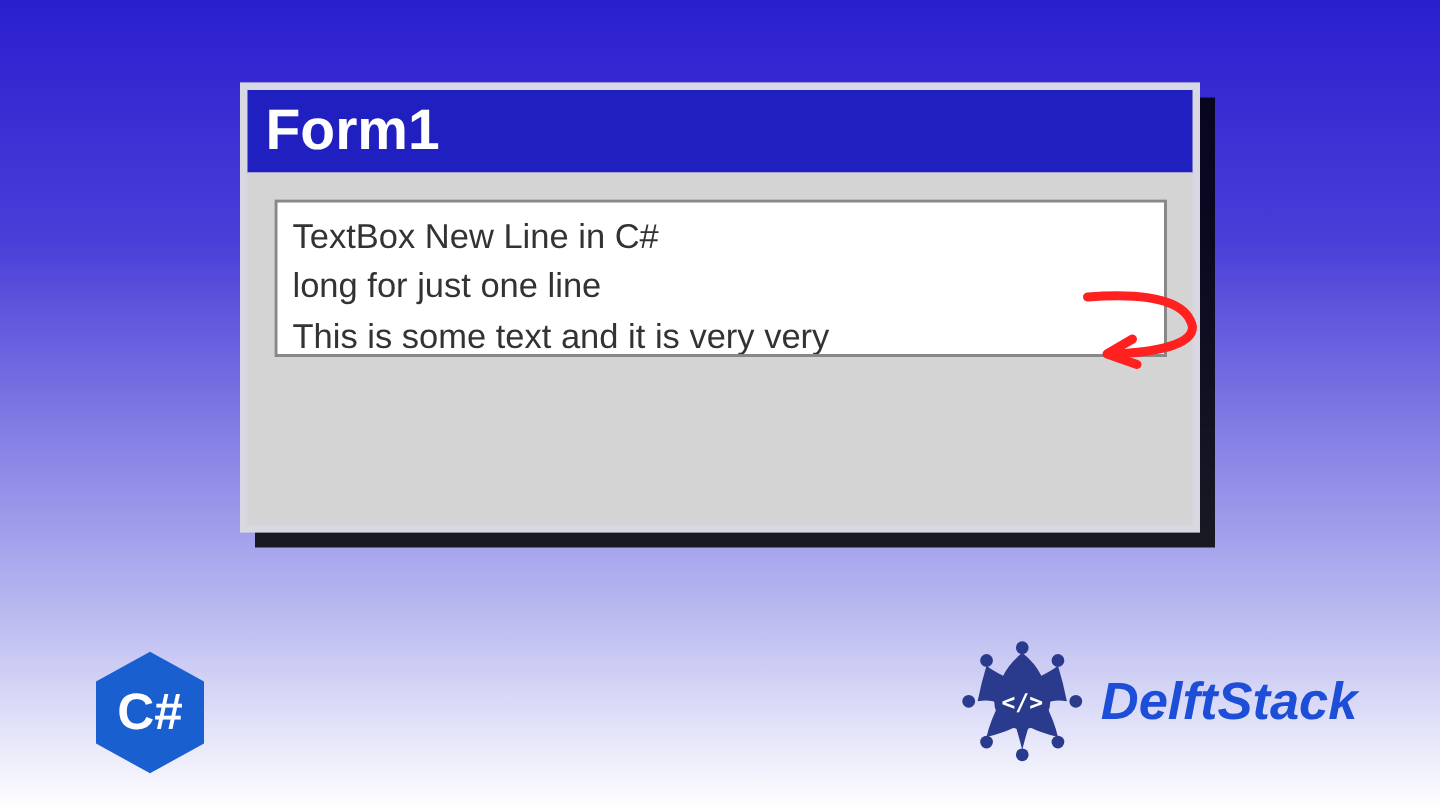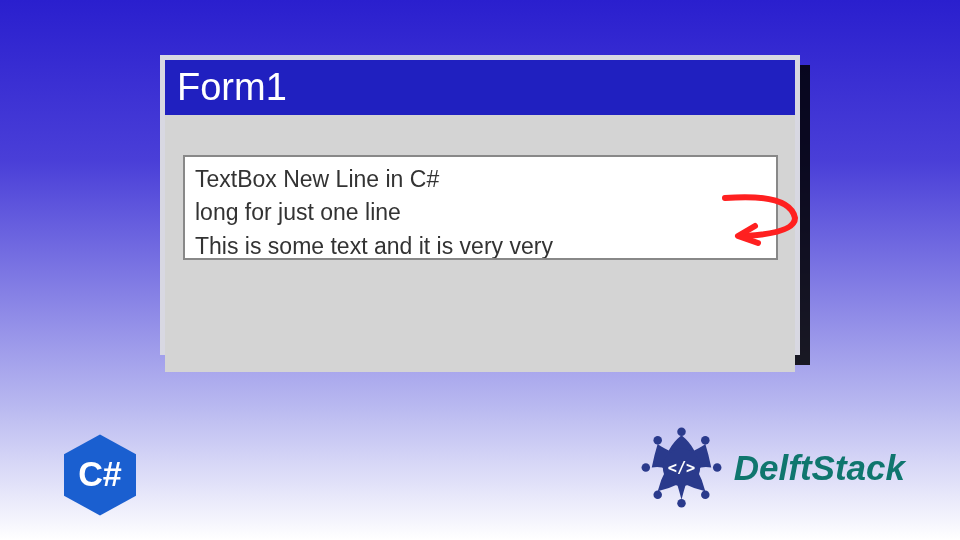--- a/index.html
+++ b/index.html
@@ -28,27 +28,26 @@
     .titlebar {
       background: #2020c0;
       height: 55px;
       display: flex;
       align-items: center;
       padding-left: 12px;
     }
     .titlebar-text {
       color: white;
       font-size: 38px;
-      font-weight: normal;
+      font-weight: bold;
     }
     .form-body {
       background: #d4d4d4;
       padding: 18px;
       height: calc(100% - 55px);
-      margin-top: 22px;
     }
     .textbox {
       background: white;
       border: 2px solid #888;
       width: 595px;
       height: 105px;
       padding: 6px 10px;
       font-size: 23px;
       color: #333;
       overflow: hidden;
@@ -88,21 +87,21 @@
       gap: 10px;
     }
     .delftstack-icon {
       width: 85px;
       height: 85px;
     }
     .delftstack-text {
       font-size: 35px;
       font-weight: bold;
       font-style: italic;
-      color: #0f766e;
+      color: #1d4ed8;
     }
   </style>
 </head>
 <body>
 
 <div class="window">
   <div class="titlebar">
     <span class="titlebar-text">Form1</span>
   </div>
   <div class="form-body">

